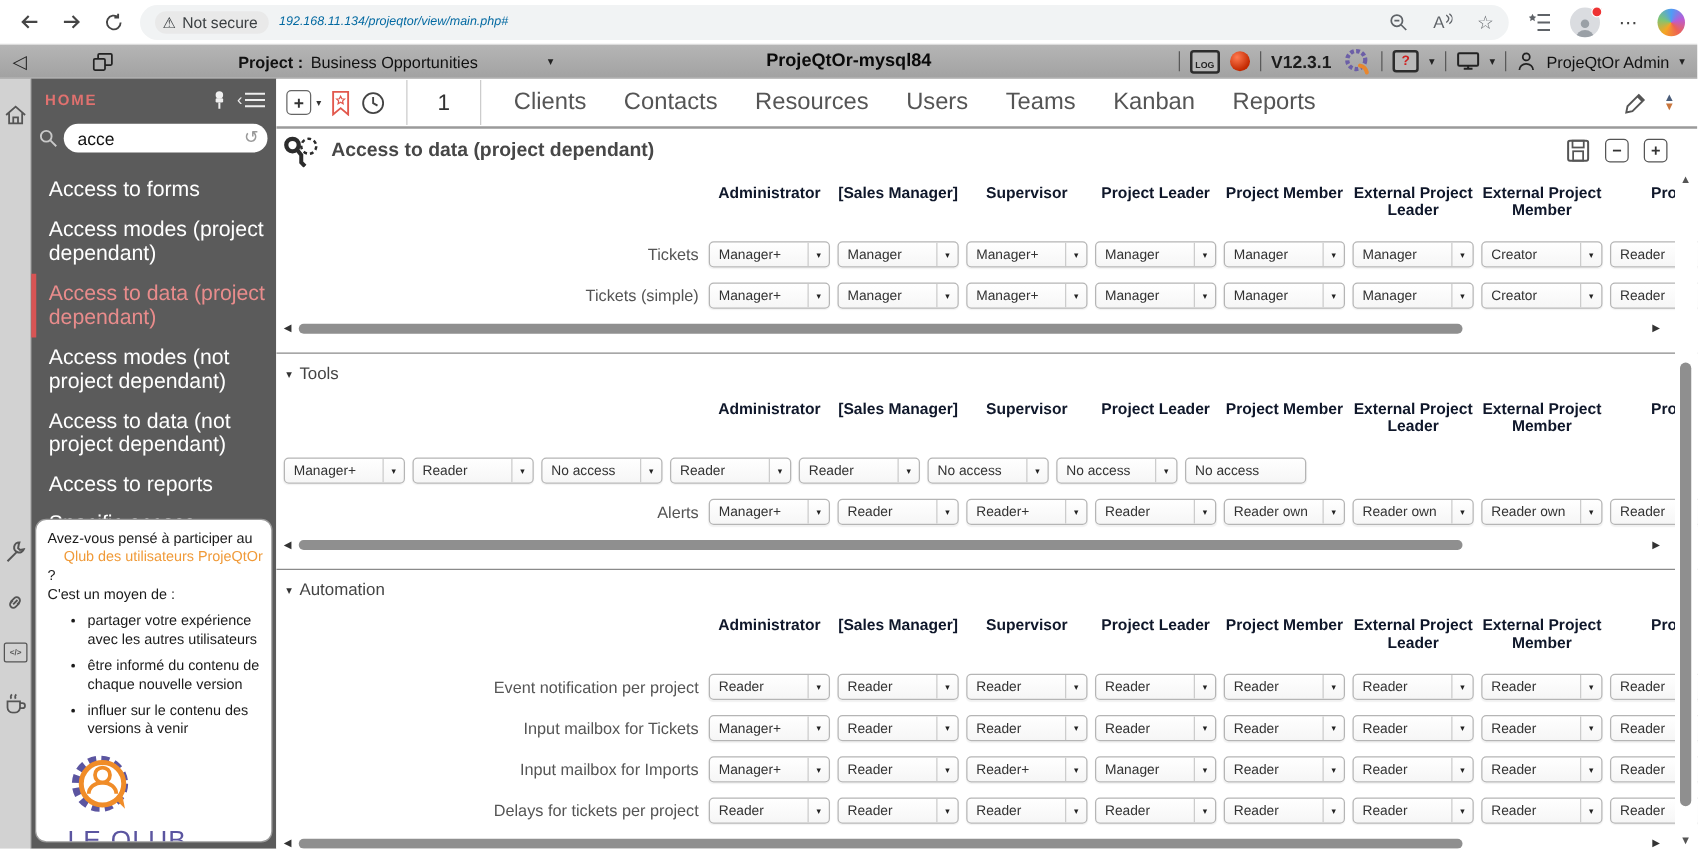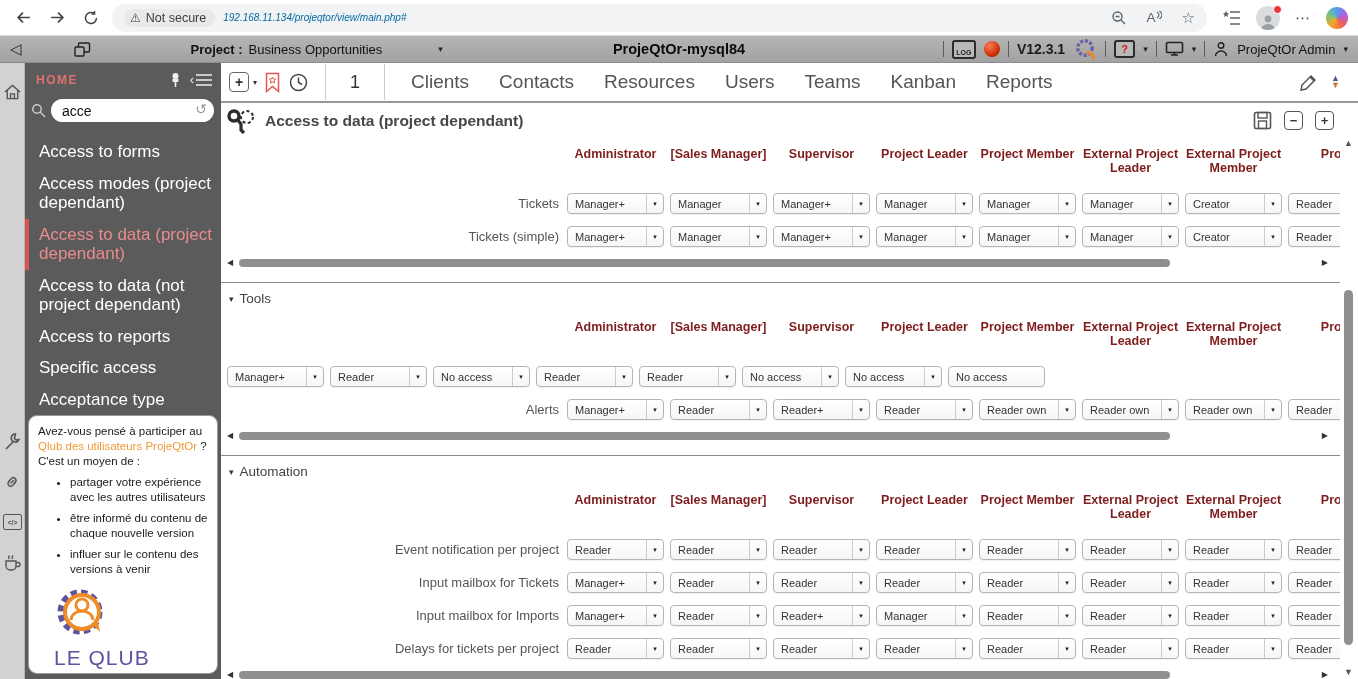--- a/index.html
+++ b/index.html
@@ -70,21 +70,21 @@
   .search-input { width:100%; height:23px; border:none; border-radius:12px; padding:0 24px 0 11px;
                   font-size:14px; color:#111; outline:none; font-family:"Liberation Sans",sans-serif; }
   .undo-ic { position:absolute; right:7px; top:2px; color:#999; font-size:14px; }
   .nav { margin-top:14px; }
   .nav-item { padding:6px 8px 6px 10px; font-size:17px; line-height:1.15; color:#fff;
               border-left:4px solid transparent; cursor:pointer; }
   .nav-item.selected { color:#e98c8c; border-left-color:#d85454; }
   .promo { position:absolute; left:3px; right:3px; top:352px; bottom:5px; background:#fff;
            border:1px solid #9a9a9a; border-radius:9px; color:#1a1a1a; padding:8px 6px 6px 9px;
            font-size:11.5px; line-height:1.3; overflow:hidden; }
-  .promo a { color:#f09a38; text-decoration:none; }
+  .promo a { color:#f09a38; text-decoration:none;margin-left:13px; }
   .promo ul { margin:6px 0 0 0; padding-left:32px; }
   .promo li { margin-bottom:6px; }
   .qlub-logo { margin:10px 0 0 14px; }
   .qlub-title { font-size:21px; color:#5b55a0; letter-spacing:1px; margin:2px 0 0 2px; }
   .qlub-sub { font-size:11.5px; color:#f08c28; letter-spacing:1.5px; margin-left:3px; }
 
   
   .content { flex:1 1 auto; position:relative; background:#fff; overflow:hidden; }
   .toolbar { height:40px; display:flex; align-items:center; border-bottom:2px solid #9a9a9a;
              padding:0 8px; gap:7px; }
@@ -105,21 +105,21 @@
   .title-right { position:absolute; right:24px; top:8px; display:flex; align-items:center; gap:12px; }
   .sq-btn { width:19px; height:19px; border:1.5px solid #555; border-radius:4px; color:#333;
             display:flex; align-items:center; justify-content:center; font-weight:bold; font-size:13px;
             background:#fff; }
 
   .hdr-row { display:flex; align-items:center; min-height:52px; }
   .row { display:flex; align-items:center; height:33px; }
   .row-label { width:340px; padding-right:8px; text-align:right; font-size:13px; color:#555;
                flex:0 0 auto; }
   .cells { display:flex; gap:6px; }
-  .hcell { width:97px; text-align:center; font-weight:bold; color:#7f1d1d; font-size:12.5px; line-height:1.15; }
+  .hcell { width:97px; text-align:center; font-weight:bold; color:#0f172a; font-size:12.5px; line-height:1.15; }
   .sel { width:97px; height:21px; border:1px solid #b5b5b5; border-radius:4px;
          background:linear-gradient(#fff,#f6f6f6); display:flex; align-items:center; overflow:hidden;
          box-shadow:0 1px 1px rgba(0,0,0,.06); }
   .sel .val { flex:1; padding:0 3px 0 7px; font-size:11px; color:#333; white-space:nowrap; overflow:hidden; }
   .sel .dd { width:17px; align-self:stretch; border-left:1px solid #ccc; display:flex;
              align-items:center; justify-content:center; font-size:7px; color:#222; }
 
   .section-divider { height:1px; background:#8a8a8a; margin:14px 0 0 -6px; }
   .section-title { font-size:13.5px; color:#444; padding:8px 0 2px 2px; display:flex; gap:6px;
                    align-items:center; }
@@ -289,20 +289,21 @@
         </svg>
       <span class="search-wrap">
         <input class="search-input" value="acce" style="">
         <span class="undo-ic">↺</span>
       </span>
     </div>
     <div class="nav">
         <div class="nav-item"><span class="nav-label">Access to forms</span></div>
         <div class="nav-item"><span class="nav-label">Access modes (project dependant)</span></div>
         <div class="nav-item selected"><span class="nav-label">Access to data (project dependant)</span></div>
+        <div class="nav-item"><span class="nav-label">Access modes (not project dependant)</span></div>
         <div class="nav-item"><span class="nav-label">Access to data (not project dependant)</span></div>
         <div class="nav-item"><span class="nav-label">Access to reports</span></div>
         <div class="nav-item"><span class="nav-label">Specific access</span></div>
         <div class="nav-item"><span class="nav-label">Acceptance type</span></div>
       </div>
 
     <div class="promo">
       <div>
         <span>Avez-vous pensé à participer au </span><a href="#">Qlub des utilisateurs ProjeQtOr</a><span> ?</span>
       </div>

